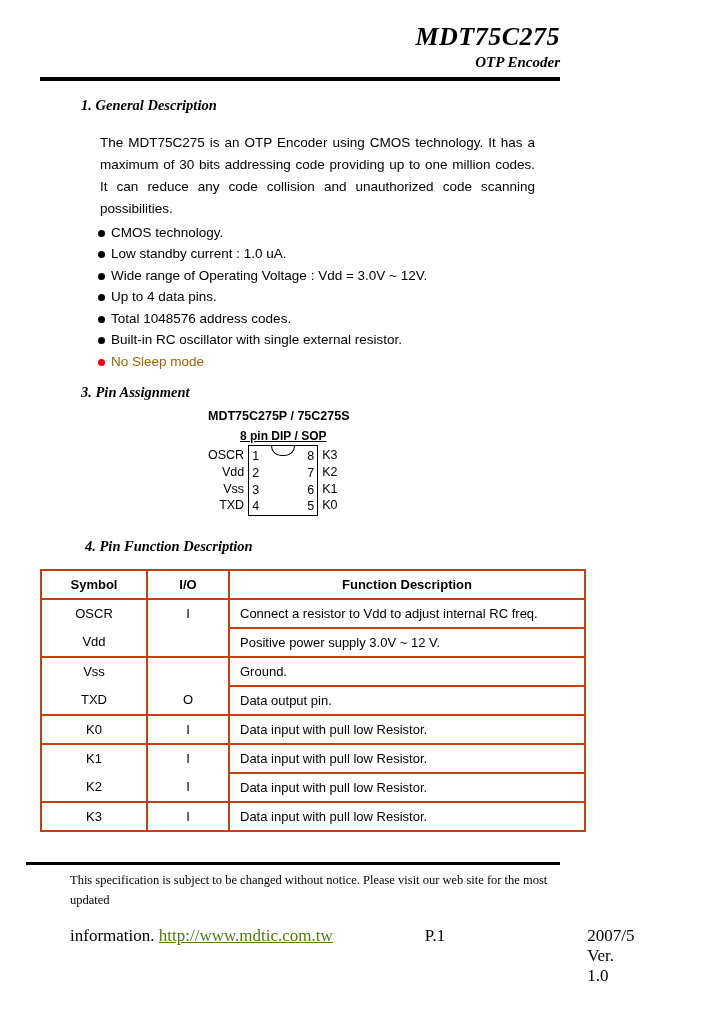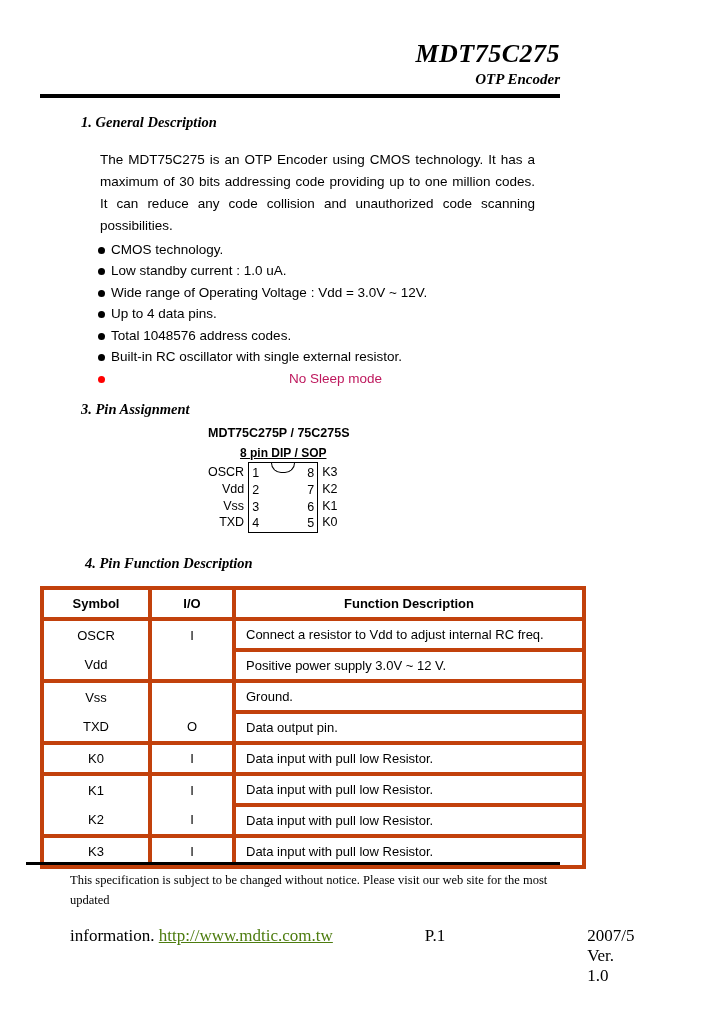--- a/index.html
+++ b/index.html
@@ -13,21 +13,21 @@
     font-family: "Liberation Sans", sans-serif;
     color: #000000;
     position: relative;
     overflow: hidden;
   }
   .page {
     position: relative;
     width: 600px;
     height: 1012px;
     box-sizing: border-box;
-    padding: 17px 40px;
+    padding: 0 40px;
   }
 
   
   .header {
     padding-top: 22px;
     text-align: right;
   }
   .header .part-no {
     font-family: "Liberation Serif", serif;
     font-weight: bold;
@@ -87,22 +87,21 @@
     content: "";
     position: absolute;
     left: 0;
     top: 4px;
     width: 7px;
     height: 7px;
     border-radius: 50%;
     background: #000;
   }
   ul.features li.red {
-    color: #be185d;
-    text-align: center;
+    color: #a16207;
   }
   ul.features li.red::before {
     background: #ff0000;
   }
 
   
   .pin-block {
     margin-top: 8px;
     margin-left: 168px;
   }
@@ -166,21 +165,21 @@
   }
 
   
   table.pinfunc {
     border-collapse: collapse;
     margin: 14px auto 0 auto;
     width: 546px;
   }
   table.pinfunc th,
   table.pinfunc td {
-    border: 4px solid #c2410c;
+    border: 2px solid #c2410c;
     font-size: 13px;
     padding: 3px 6px;
     height: 21px;
     vertical-align: middle;
   }
   table.pinfunc th {
     font-weight: bold;
     text-align: center;
   }
   table.pinfunc td.sym {

